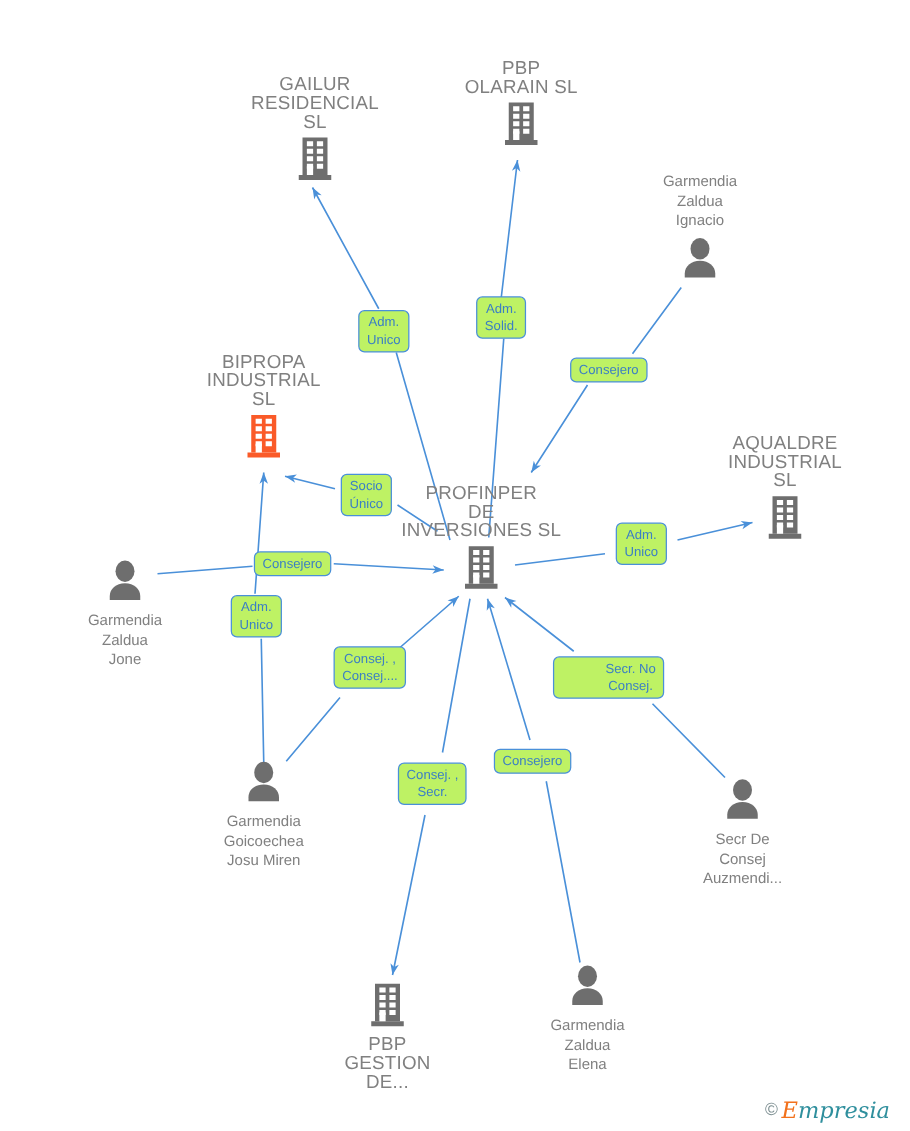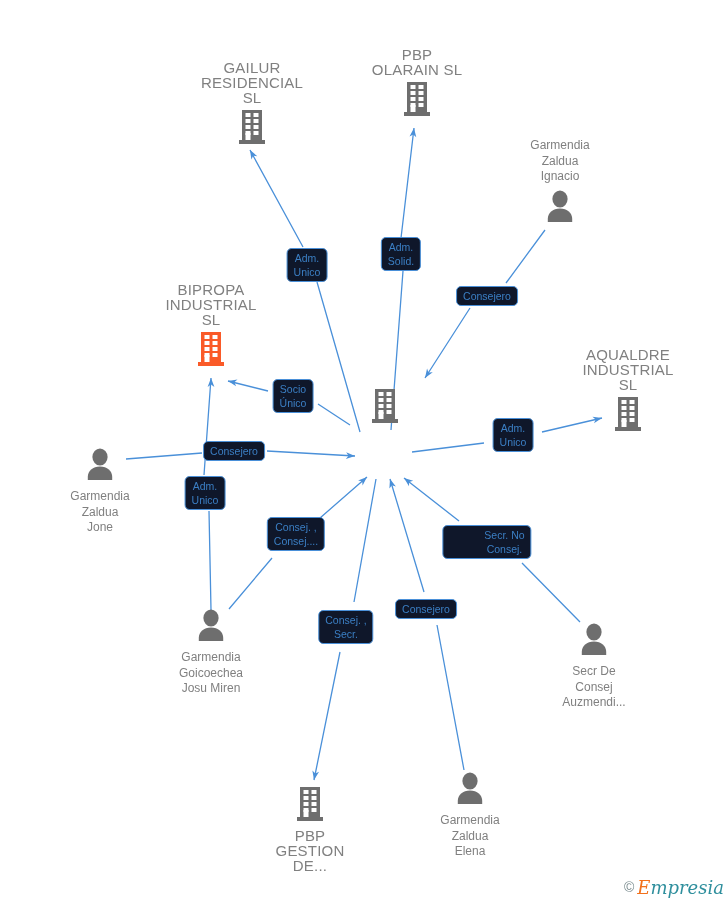--- a/index.html
+++ b/index.html
@@ -47,36 +47,36 @@
   }
   .node .glyph svg{display:block;margin:0 auto;}
   .node .cap{display:block;}
   .node.label-above .cap{margin-bottom:3px;}
   .node.label-below .cap{margin-top:3px;}
 
   
   .elabel{
     position:absolute;
     box-sizing:border-box;
-    background:#0f172a;
+    background:#bef264;
     border:1px solid #4a90d9;
     border-radius:5px;
     color:#3b7fc4;
     font-size:10.5px;
     line-height:14px;
     text-align:center;
     padding:2px 6px;
     white-space:pre-line;
     transform:translate(-50%,-50%);
   }
 
   
   #watermark{
     position:absolute;
-    right:4px;
+    right:16px;
     bottom:6px;
     font-size:17px;
     line-height:20px;
     white-space:nowrap;
   }
   #watermark .c{
     color:#7a8c8f;
     font-size:14px;
     vertical-align:2px;
     margin-right:3px;
@@ -206,20 +206,25 @@
               <rect x="8.5" y="17" width="5" height="4"></rect>
               <rect x="16.5" y="17" width="5" height="4"></rect>
               <rect x="8.5" y="23" width="5" height="4"></rect>
               <rect x="16.5" y="23" width="5" height="4"></rect>
               <rect x="8.5" y="25" width="5" height="7"></rect>
             </g>
           </svg>
         </span>
       </div>
       <div class="node company label-above" style="left: 385px; top: 387px;">
+        <span class="cap">
+          <div>PROFINPER</div>
+          <div>DE</div>
+          <div>INVERSIONES SL</div>
+        </span>
         <span class="glyph">
           <svg width="30" height="38" viewBox="0 0 30 38">
             <g fill="#6e6e6e">
               <rect x="5" y="2" width="20" height="30"></rect>
               <rect x="2" y="32" width="26" height="4"></rect>
             </g>
             <g fill="#ffffff">
               <rect x="8.5" y="5" width="5" height="4"></rect>
               <rect x="16.5" y="5" width="5" height="4"></rect>
               <rect x="8.5" y="11" width="5" height="4"></rect>

